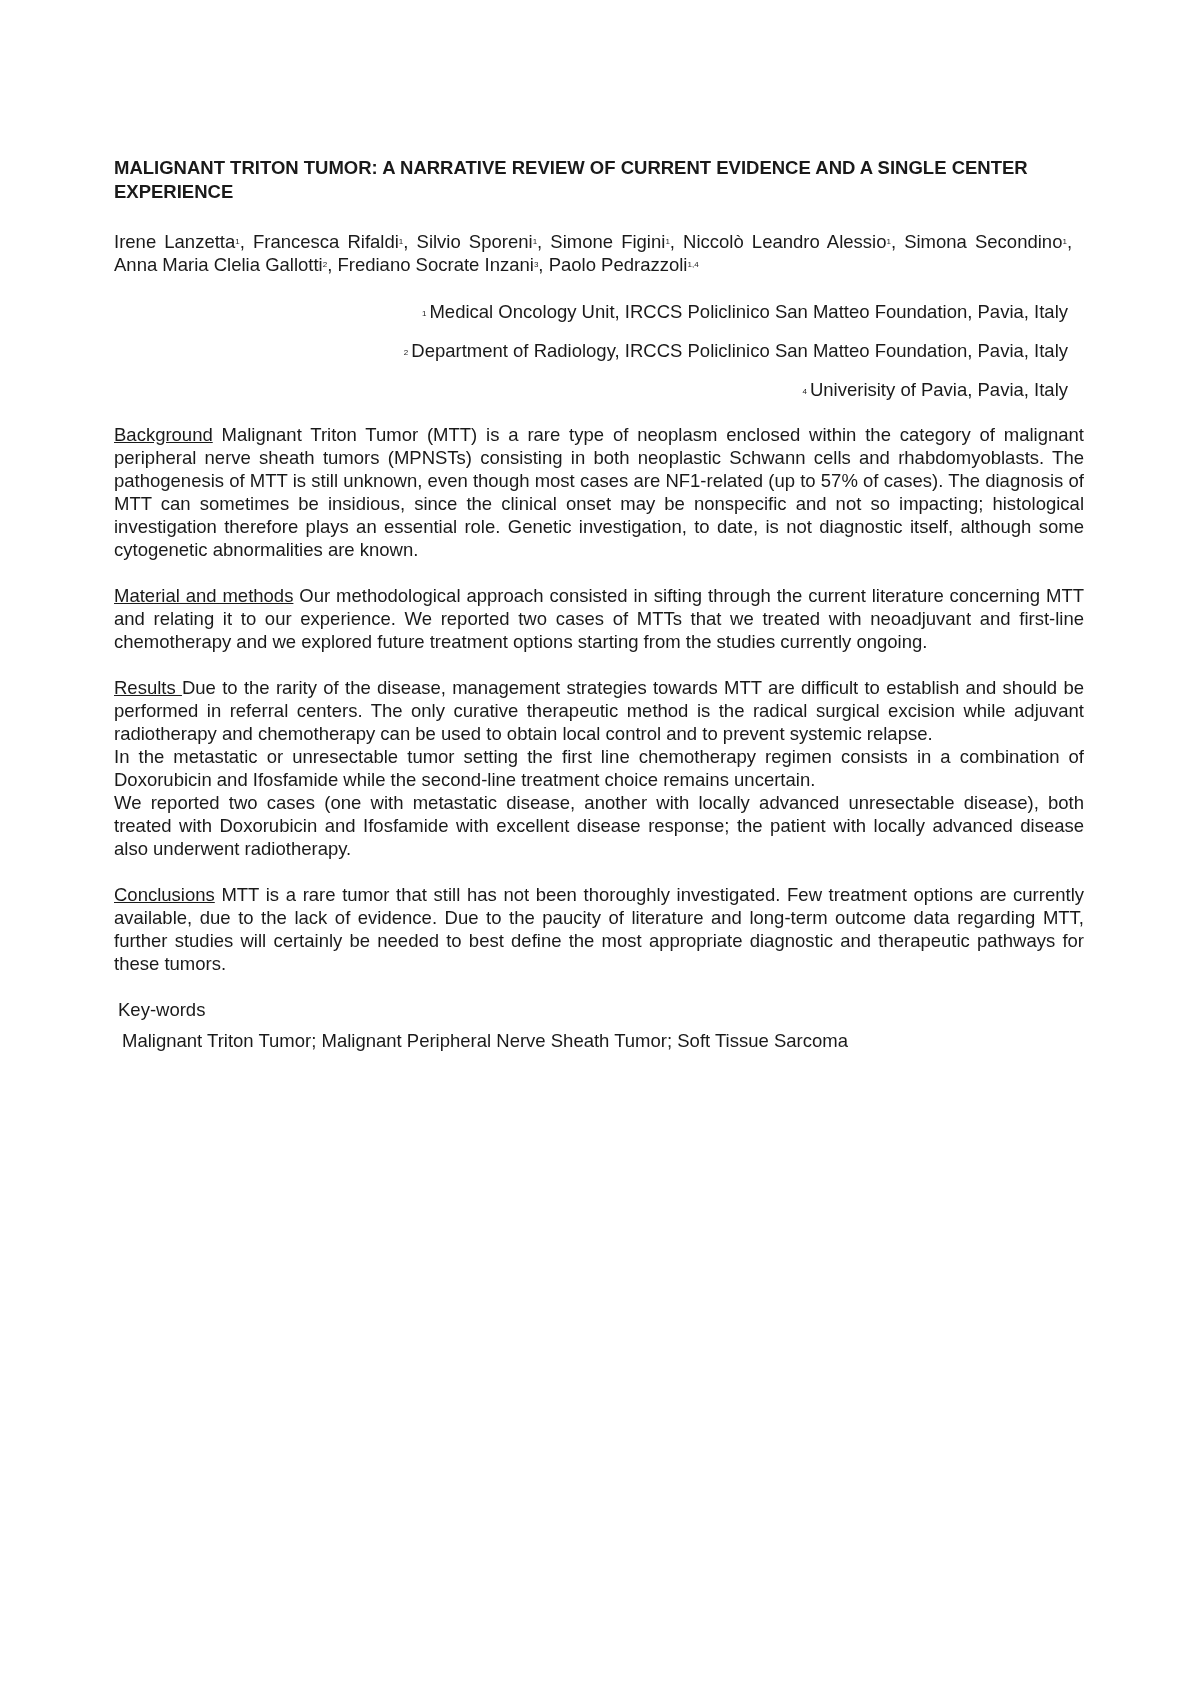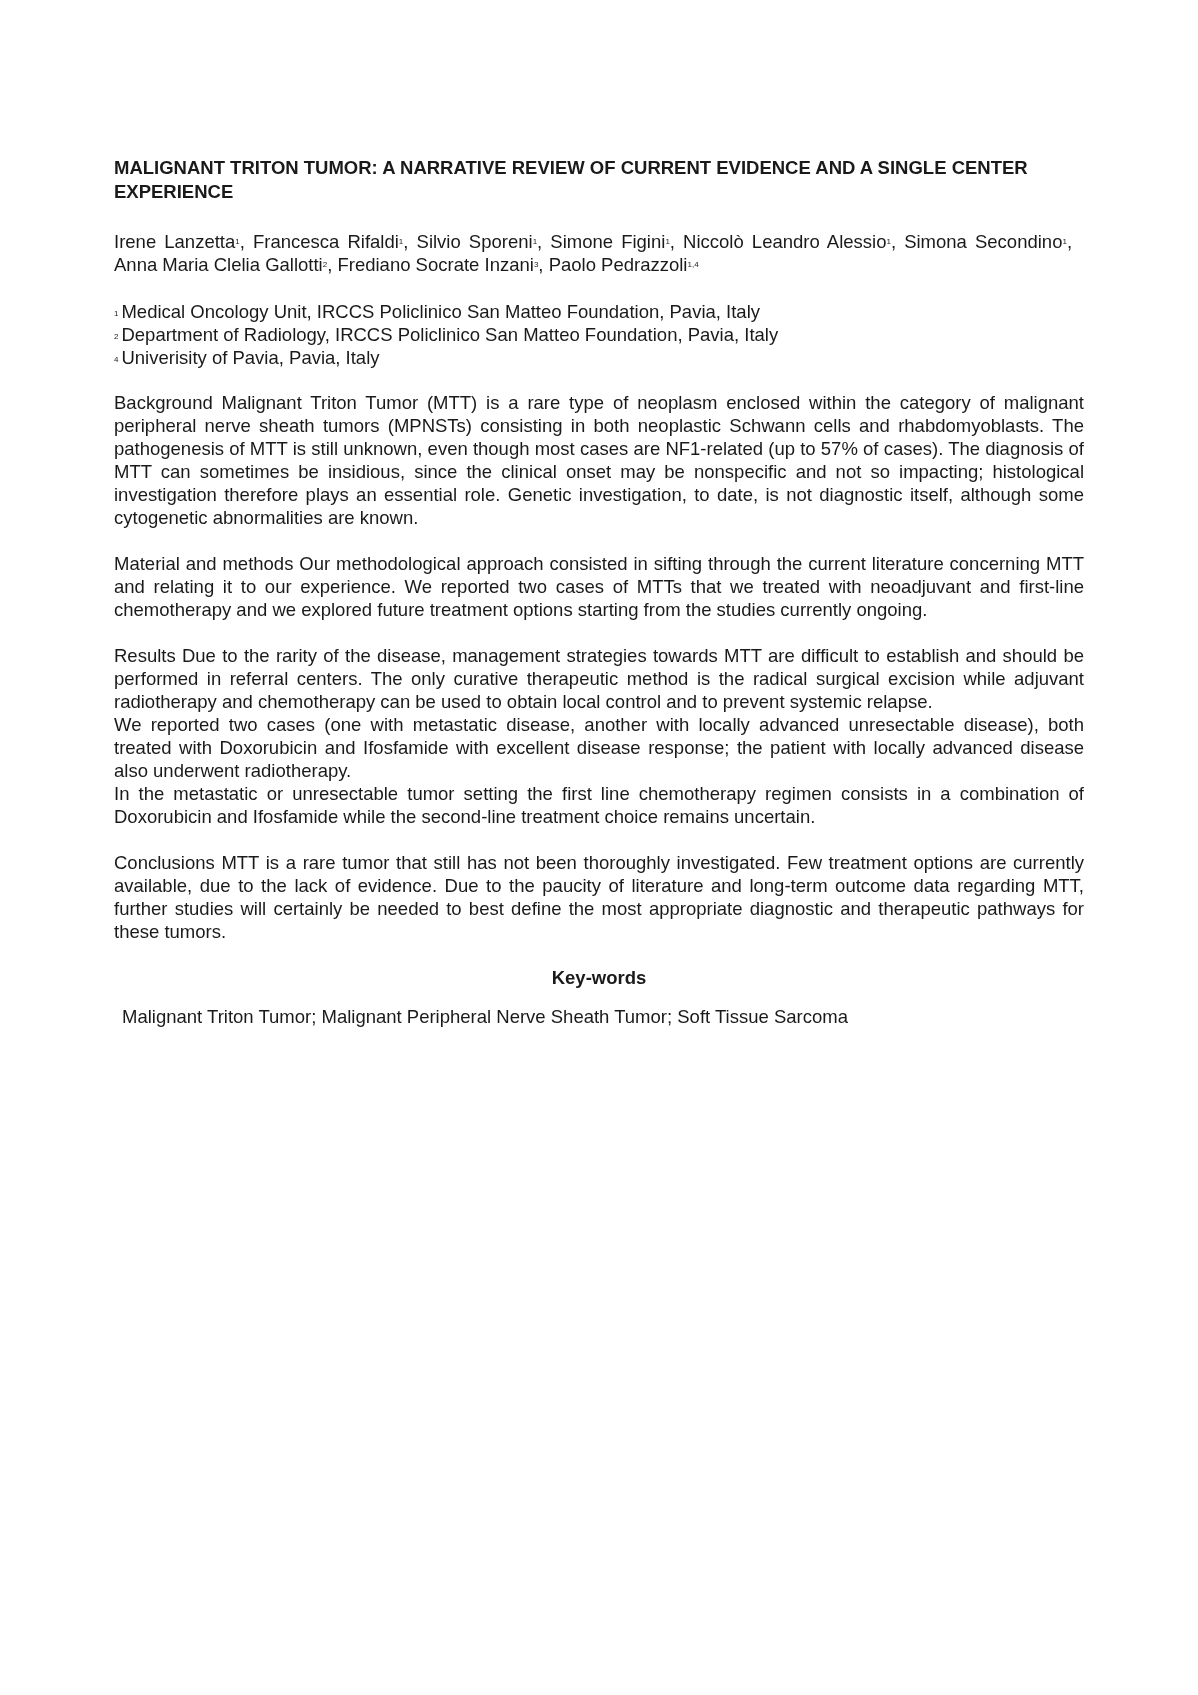--- a/index.html
+++ b/index.html
@@ -17,27 +17,27 @@
   .title {
     font-weight: bold;
     font-size: 18.5px;
     line-height: 24px;
     margin: 0 0 26px 0;
     text-transform: uppercase;
   }
   .authors { text-align: justify; margin: 0 12px 24px 0; }
   sup { font-size: 8px; vertical-align: 4px; line-height: 0; }
   .affil-list { margin: 0 0 22px 0; padding: 0; list-style: none; }
-  .affil-list li { margin: 0; }
+  .affil-list li { margin: 16px; text-align: right; }
   .affil-list sup { vertical-align: 2px; margin-right: 3px; }
   .section-heading { font-weight: bold; margin: 0 0 26px 0; }
   .para { text-align: justify; margin: 0 0 23px 0; }
   .para-line { display: block; text-align: justify; }
-  .label { }
-  .kw-heading { font-weight: bold; margin: 16px; text-align: center; }
+  .label { text-decoration: underline; }
+  .kw-heading { font-weight: normal; margin: 4px; }
   .kw-text { margin: 8px; }
 </style>
 </head>
 <body>
 
 <div class="page">
 
   <h1 class="title">MALIGNANT TRITON TUMOR: A NARRATIVE REVIEW OF CURRENT EVIDENCE AND A SINGLE CENTER EXPERIENCE</h1>
 
   <p class="authors" id="author-list"><span>Irene Lanzetta</span><sup>1</sup>, <span>Francesca Rifaldi</span><sup>1</sup>, <span>Silvio Sporeni</span><sup>1</sup>, <span>Simone Figini</span><sup>1</sup>, <span>Niccolò Leandro Alessio</span><sup>1</sup>, <span>Simona Secondino</span><sup>1</sup>, <span>Anna Maria Clelia Gallotti</span><sup>2</sup>, <span>Frediano Socrate Inzani</span><sup>3</sup>, <span>Paolo Pedrazzoli</span><sup>1,4</sup></p>
@@ -52,22 +52,22 @@
   <p class="para">
     <span class="label">Background</span><span> Malignant Triton Tumor (MTT) is a rare type of neoplasm enclosed within the category of malignant peripheral nerve sheath tumors (MPNSTs) consisting in both neoplastic Schwann cells and rhabdomyoblasts. The pathogenesis of MTT is still unknown, even though most cases are NF1-related (up to 57% of cases). The diagnosis of MTT can sometimes be insidious, since the clinical onset may be nonspecific and not so impacting; histological investigation therefore plays an essential role. Genetic investigation, to date, is not diagnostic itself, although some cytogenetic abnormalities are known.</span>
   </p>
 
   <p class="para">
     <span class="label">Material and methods</span><span> Our methodological approach consisted in sifting through the current literature concerning MTT and relating it to our experience. We reported two cases of MTTs that we treated with neoadjuvant and first-line chemotherapy and we explored future treatment options starting from the studies currently ongoing.</span>
   </p>
 
   <p class="para">
     <span class="para-line"><span class="label">Results </span><span>Due to the rarity of the disease, management strategies towards MTT are difficult to establish and should be performed in referral centers. The only curative therapeutic method is the radical surgical excision while adjuvant radiotherapy and chemotherapy can be used to obtain local control and to prevent systemic relapse.</span></span>
+    <span class="para-line">In the metastatic or unresectable tumor setting the first line chemotherapy regimen  consists in a combination of Doxorubicin and Ifosfamide while the second-line treatment choice remains uncertain.</span>
     <span class="para-line">We reported two cases (one with metastatic disease, another with locally advanced unresectable disease), both treated with Doxorubicin and Ifosfamide with excellent disease response; the patient with locally advanced disease also underwent radiotherapy.</span>
-    <span class="para-line">In the metastatic or unresectable tumor setting the first line chemotherapy regimen  consists in a combination of Doxorubicin and Ifosfamide while the second-line treatment choice remains uncertain.</span>
   </p>
 
   <p class="para">
     <span class="label">Conclusions</span><span> MTT is a rare tumor that still has not been thoroughly investigated. Few treatment options are currently available, due to the lack of evidence. Due to the paucity of literature and long-term outcome data regarding MTT, further studies will certainly be needed to best define the most appropriate diagnostic and therapeutic pathways for these tumors.</span>
   </p>
 
   <div class="kw-heading">Key-words</div>
   <div class="kw-text">Malignant Triton Tumor; Malignant Peripheral Nerve Sheath Tumor; Soft Tissue Sarcoma</div>
 
 </div>

